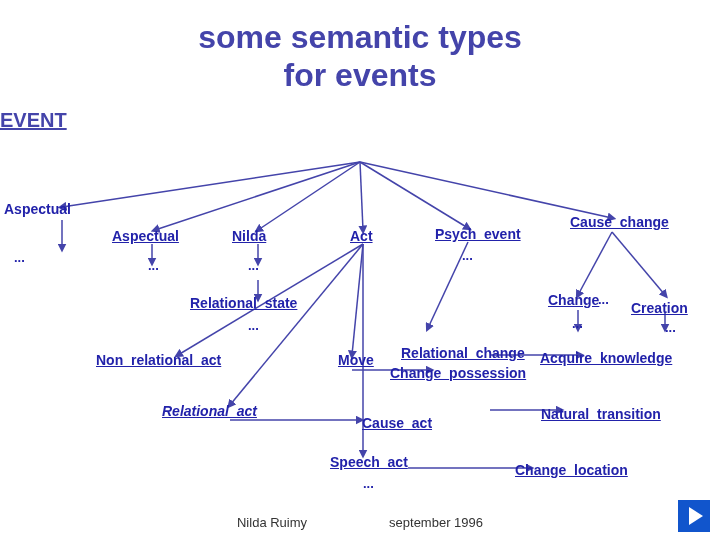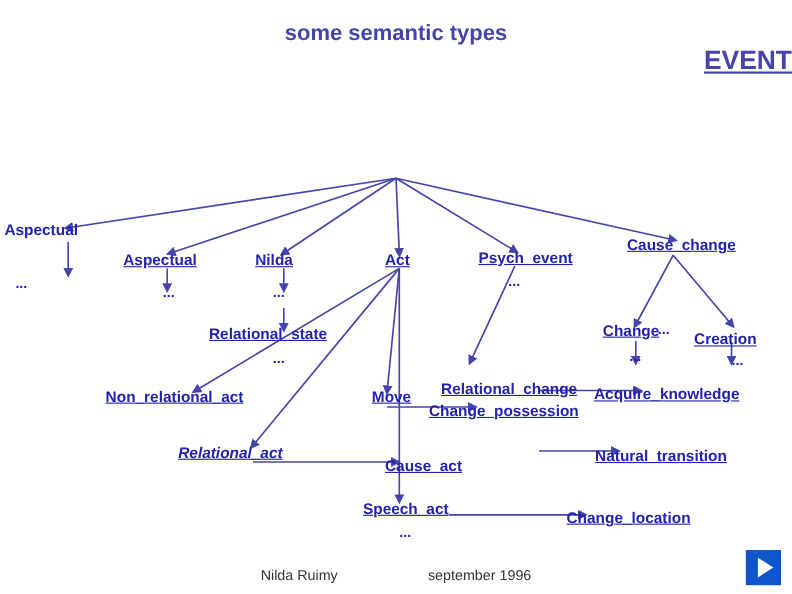--- a/index.html
+++ b/index.html
@@ -8,31 +8,32 @@
       height: 540px;
       background: white;
       font-family: Arial, sans-serif;
       overflow: hidden;
       position: relative;
     }
 
     .title {
       text-align: center;
       padding-top: 18px;
-      font-size: 20px;
+      font-size: 32px;
       font-weight: bold;
       color: #4444aa;
       line-height: 1.2;
     }
 
     .event-label {
-      text-align: right;
-      font-size: 24px;
+      text-align: left;
+      font-size: 20px;
       font-weight: bold;
       color: #4444aa;
+      margin-top: 14px;
       text-decoration: underline;
     }
 
     svg {
       position: absolute;
       top: 0;
       left: 0;
       width: 720px;
       height: 540px;
       pointer-events: none;
@@ -86,20 +87,21 @@
       border-top: 9px solid transparent;
       border-bottom: 9px solid transparent;
       margin-left: 3px;
     }
   </style>
 </head>
 <body>
 
 <div class="title">
   <div>some semantic types</div>
+  <div>for events</div>
 </div>
 
 <div class="event-label">EVENT</div>
 
 <svg>
 
   <line x1="360" y1="162" x2="62" y2="207" stroke="#4444aa" stroke-width="1.5" marker-end="url(#arrow)"></line>
 
   <line x1="360" y1="162" x2="155" y2="230" stroke="#4444aa" stroke-width="1.5" marker-end="url(#arrow)"></line>
 
@@ -185,21 +187,21 @@
 <div class="node underline" style="left:96px; top:352px;">Non_relational_act</div>
 
 <div class="node underline" style="left:338px; top:352px;">Move</div>
 
 <div class="node underline" style="left:390px; top:365px;">Change_possession</div>
 
 <div class="node underline" style="left:540px; top:350px;">Acquire_knowledge</div>
 
 <div class="node underline" style="left:162px; top:403px;font-style:italic;">Relational_act</div>
 
-<div class="node underline" style="left:350px; top:415px;">Cause_act</div>
+<div class="node underline" style="left:362px; top:415px;">Cause_act</div>
 
 <div class="node underline" style="left:541px; top:406px;">Natural_transition</div>
 
 <div class="node underline" style="left:330px; top:454px;">Speech_act</div>
 <div class="node dots" style="left:363px; top:476px;">...</div>
 
 <div class="node underline" style="left:515px; top:462px;">Change_location</div>
 
 <div class="footer">
   <span>Nilda Ruimy</span>

